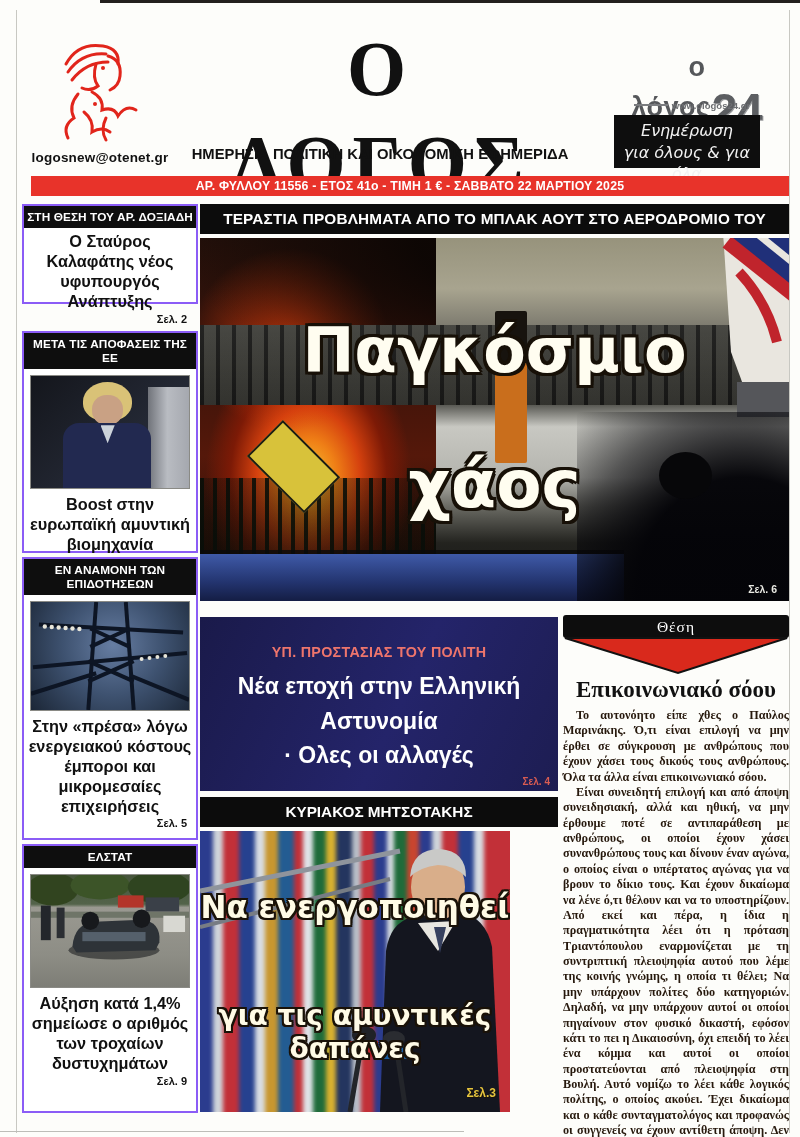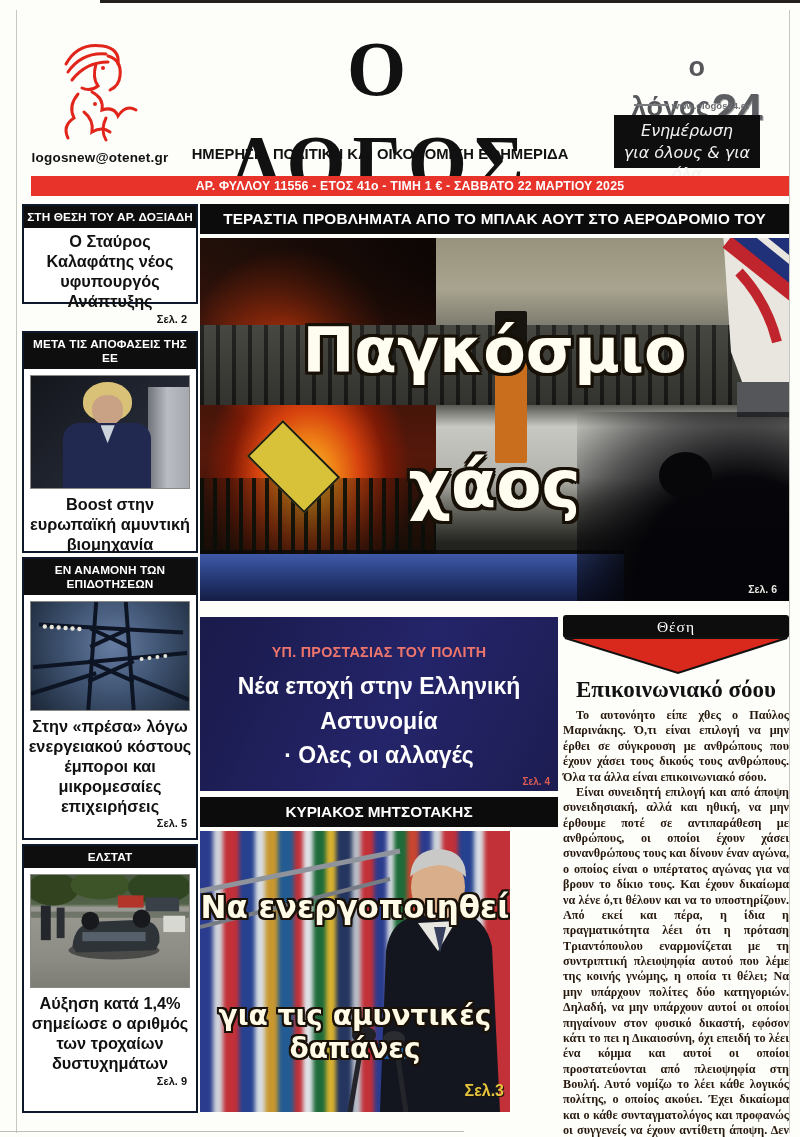--- a/index.html
+++ b/index.html
@@ -27,21 +27,21 @@
   .site-url{position:absolute;left:612px;top:100px;width:160px;text-align:center;
         font-size:9.5px;font-weight:bold;color:#6c6e71;}
   .site-url .rule{display:inline-block;width:34px;height:2px;background:#7a7c7f;vertical-align:3px;margin-right:4px;}
   .tagline-box{position:absolute;left:614px;top:115px;width:146px;height:53px;background:#0e0e0e;
         color:#f2f2f2;text-align:center;font-style:italic;font-size:16px;line-height:1.35;
         padding-top:5px;box-sizing:border-box;font-family:"DejaVu Sans",sans-serif;}
   .issue-bar{position:absolute;left:31px;right:11px;top:176px;height:20px;background:#e8332a;
         color:#fff;font-weight:bold;font-size:12.3px;line-height:20px;text-align:center;letter-spacing:.2px;}
 
   
-  .side-box{position:absolute;left:22px;width:176px;border:2px solid #0f172a;background:#fff;box-sizing:border-box;}
+  .side-box{position:absolute;left:22px;width:176px;border:2px solid #8b5cf6;background:#fff;box-sizing:border-box;}
   .side-kicker{background:#0e0e0e;color:#fff;font-weight:bold;font-size:11.8px;text-align:center;
         padding:4px 1px;letter-spacing:.1px;}
   .side-photo{position:relative;margin:6px 6px 2px;border:1px solid #8a8a85;overflow:hidden;}
   .side-headline{font-weight:bold;font-size:16.3px;text-align:center;line-height:1.22;padding:4px 3px 0;}
   .side-page{font-weight:bold;font-size:11px;text-align:right;padding:1px 9px 4px;}
   .box-1{top:204px;height:100px;}
   .box-2{top:331px;height:222px;}
   .box-3{top:557px;height:283px;}
   .box-4{top:844px;height:269px;}
   .ph{position:absolute;inset:0;}
@@ -127,21 +127,21 @@
           #d8dde2 60% 62%,#1f6b3a 62% 66%,#c8452f 66% 70%,#2b3c8e 70% 74%,#cfd4da 74% 77%,
           #c23038 77% 82%,#26418f 82% 87%,#d8dde2 87% 90%,#c23038 90% 100%);}
   .mits-figure{position:absolute;inset:0;}
   .mits-line{position:absolute;left:0;width:100%;text-align:center;font-weight:bold;
         color:#fffbe6;font-family:"DejaVu Sans",sans-serif;}
   .mits-line1{top:58px;font-size:31px;}
   .mits-line2{top:103px;font-size:28px;}
   .mits-line3{top:168px;font-size:28px;}
   .outlined-sm{text-shadow:-2px -2px 0 #1a1208,2px -2px 0 #1a1208,-2px 2px 0 #1a1208,2px 2px 0 #1a1208,
         0 -2px 0 #1a1208,0 2px 0 #1a1208,-2px 0 0 #1a1208,2px 0 0 #1a1208;}
-  .mits-page{position:absolute;right:6px;bottom:12px;color:#e6c53e;font-weight:bold;font-size:16px;
+  .mits-page{position:absolute;right:14px;bottom:12px;color:#e6c53e;font-weight:bold;font-size:12px;
         text-shadow:1px 1px 0 #1a1208;}
 </style>
 </head>
 <body>
 
 <div class="page">
   <div class="edge-top"></div>
   <div class="edge-left"></div>
   <div class="edge-right"></div>
   <div class="edge-bottom"></div>

